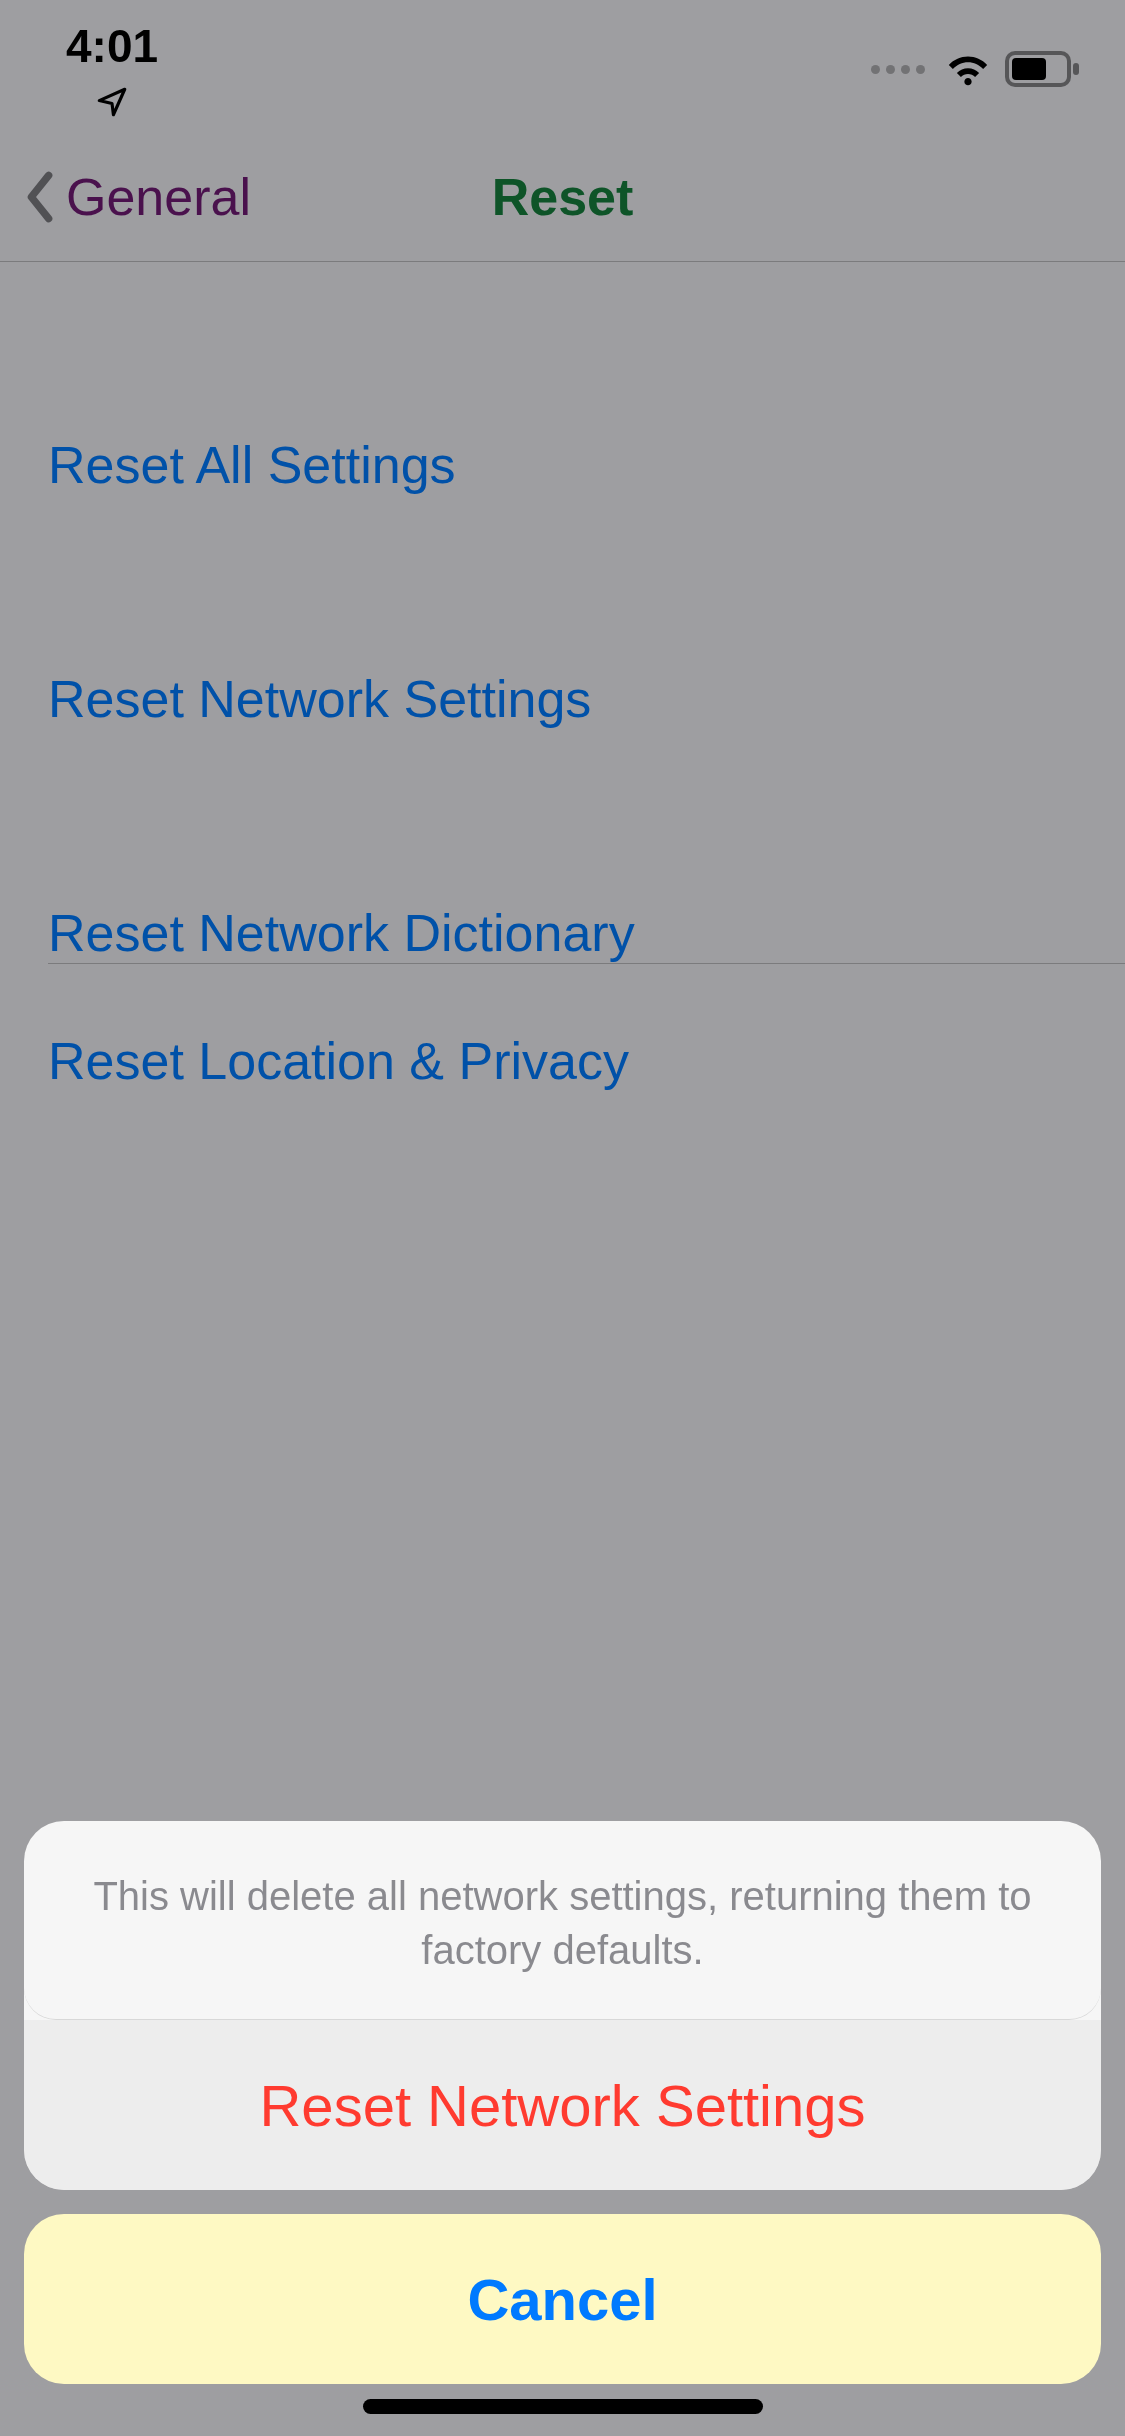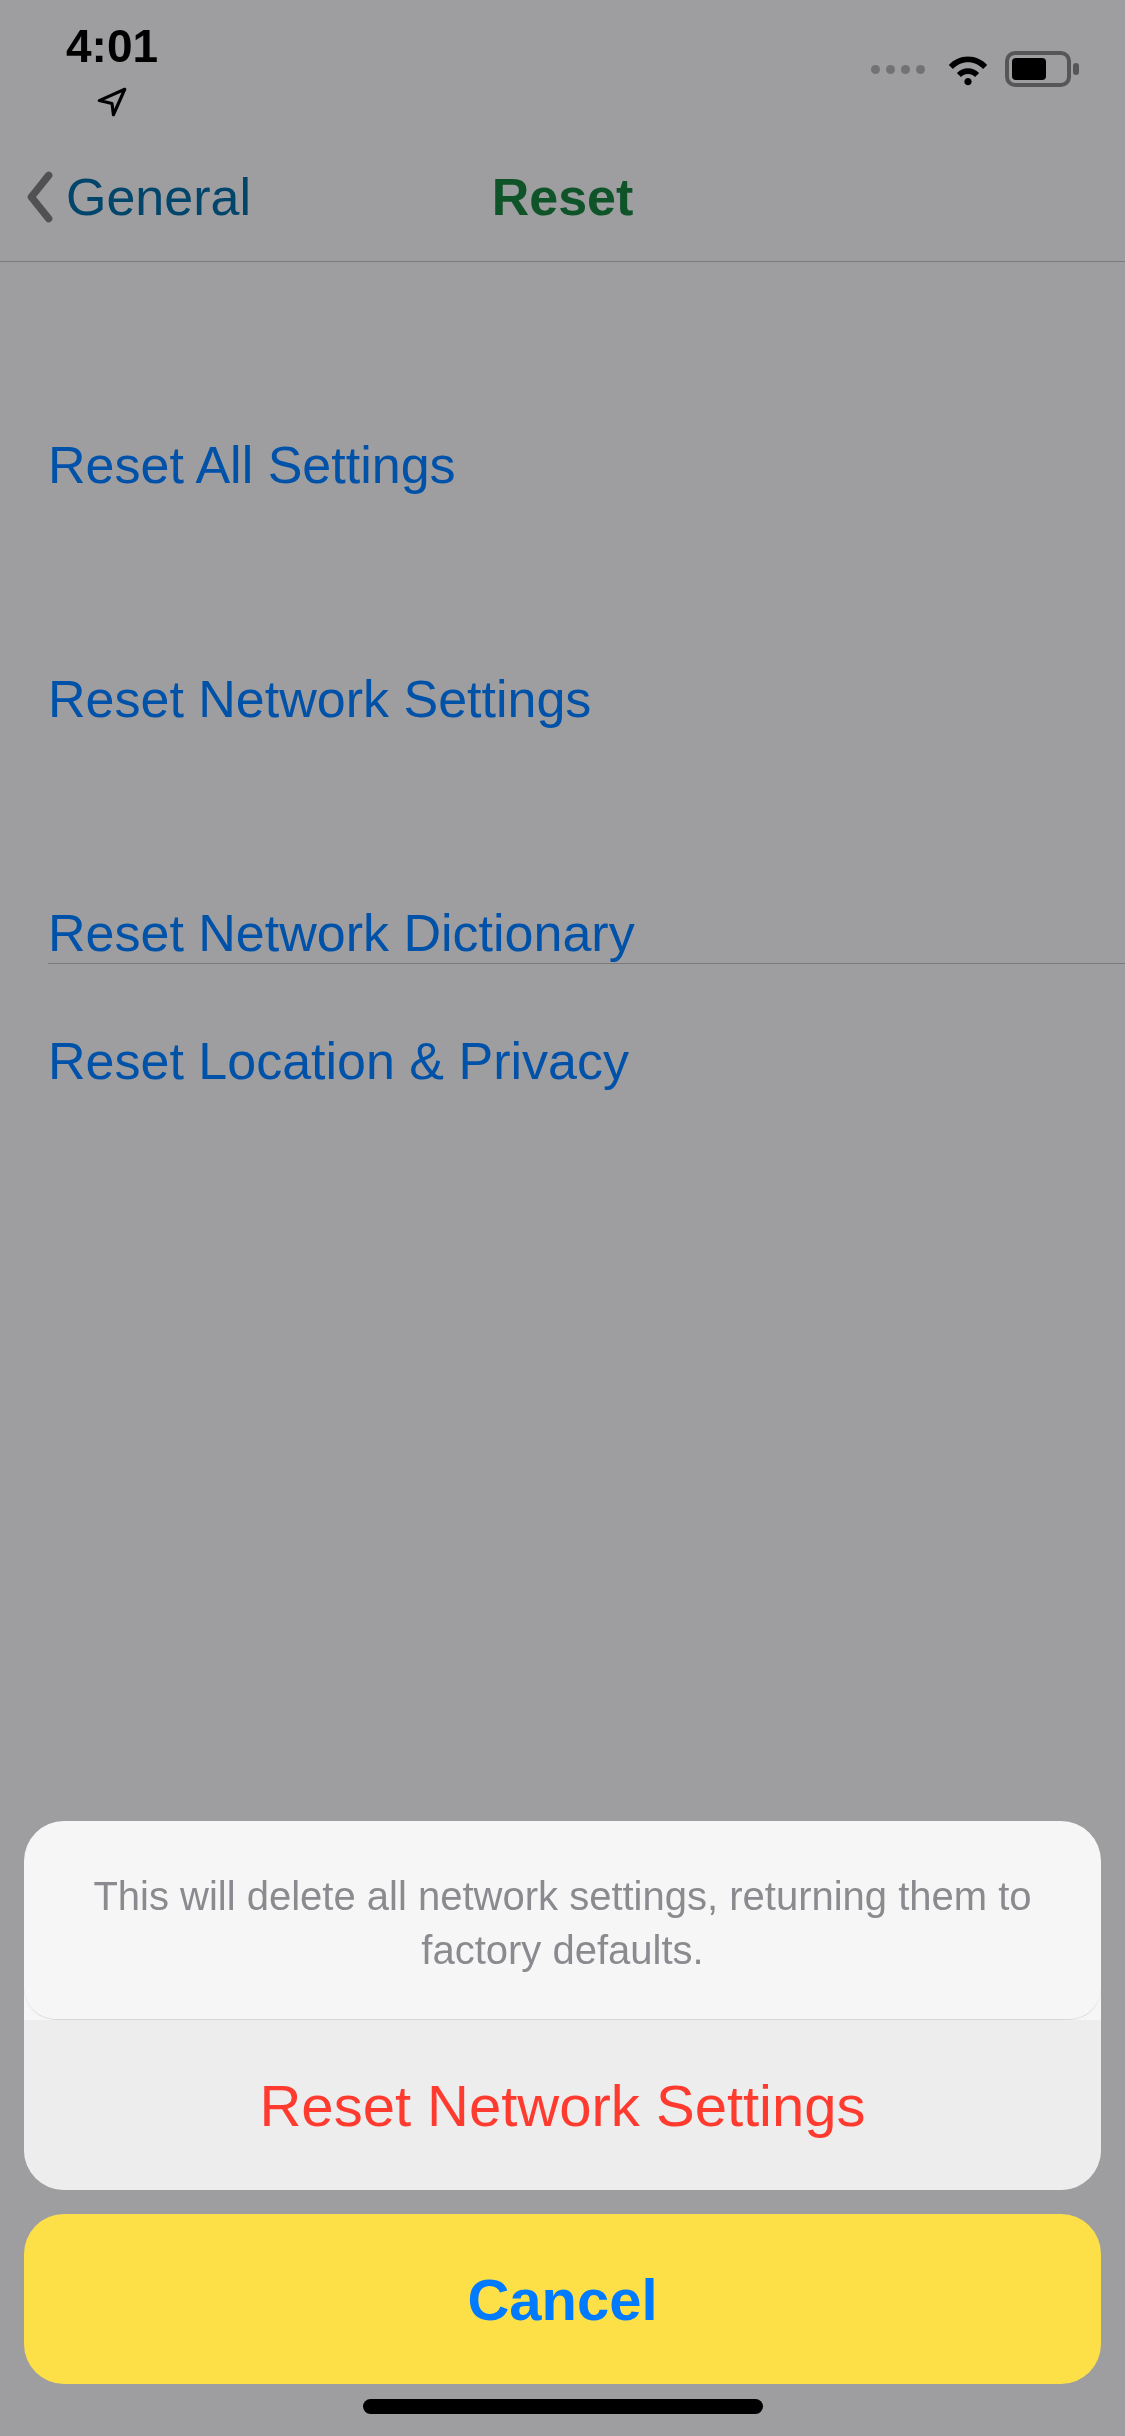--- a/index.html
+++ b/index.html
@@ -82,21 +82,21 @@
       color: #15803d;
     }
     .nav-back {
       position: absolute;
       left: 22px;
       top: 0;
       bottom: 0;
       display: flex;
       align-items: center;
       gap: 8px;
-      color: #0369a1;
+      color: #701a75;
       font-size: 52px;
     }
     .nav-back svg { display:block; }
 
     
     .group-gap {
       height: 104px;
     }
     .group {
       background: #fff;
@@ -148,21 +148,21 @@
       height: 170px;
       display: flex;
       align-items: center;
       justify-content: center;
       font-size: 58px;
       color: #ff3b30;
       background: rgba(230,230,230,0.55);
     }
     .cancel-card {
       margin-top: 24px;
-      background: #fde047;
+      background: #fef9c3;
       border-radius: 40px;
       height: 170px;
       display: flex;
       align-items: center;
       justify-content: center;
       font-size: 58px;
       font-weight: 600;
       color: #007aff;
     }
 

